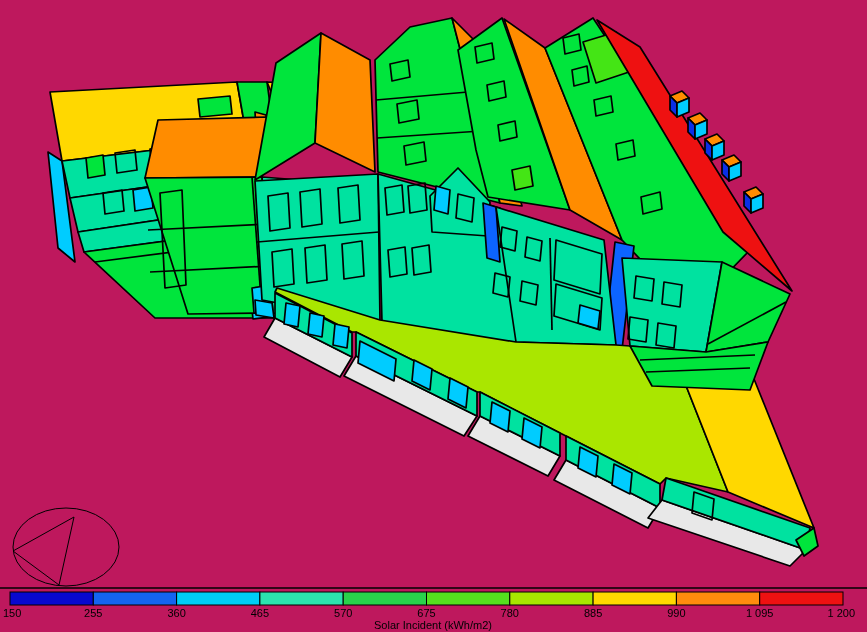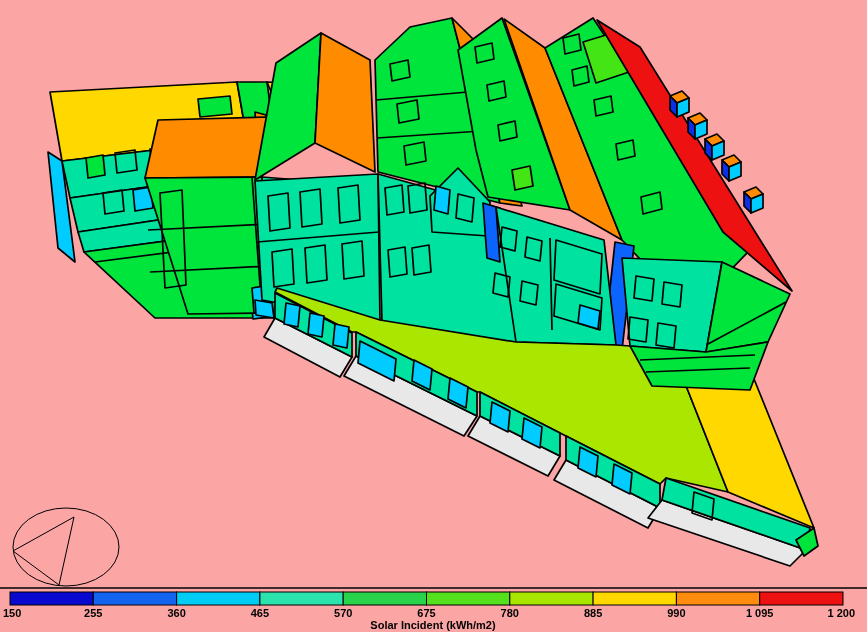--- a/index.html
+++ b/index.html
@@ -1,17 +1,17 @@
 <!DOCTYPE html>
 <html><head>
 <meta charset="utf-8">
 <style>
   html,body{margin:0;padding:0;background:#ffffff;}
-  #stage{position:relative;width:867px;height:632px;background:#fca5a5;overflow:hidden;
-         font-family:"Liberation Sans", sans-serif;font-weight:bold;}
+  #stage{position:relative;width:867px;height:632px;background:#be185d;overflow:hidden;
+         font-family:"Liberation Sans", sans-serif;}
   svg{position:absolute;left:0;top:0;}
   svg text{font-family:"Liberation Sans", sans-serif;fill:#000;}
 </style>
 </head>
 <body>
 
 <div id="stage">
   <svg id="scene-svg" width="867" height="632" viewBox="0 0 867 632">
     <g id="model-layer">
         <polygon points="50,92 237,82 247,139 62,161" fill="#ffd800" stroke="#000000" stroke-width="1.7" stroke-linejoin="round"></polygon>

